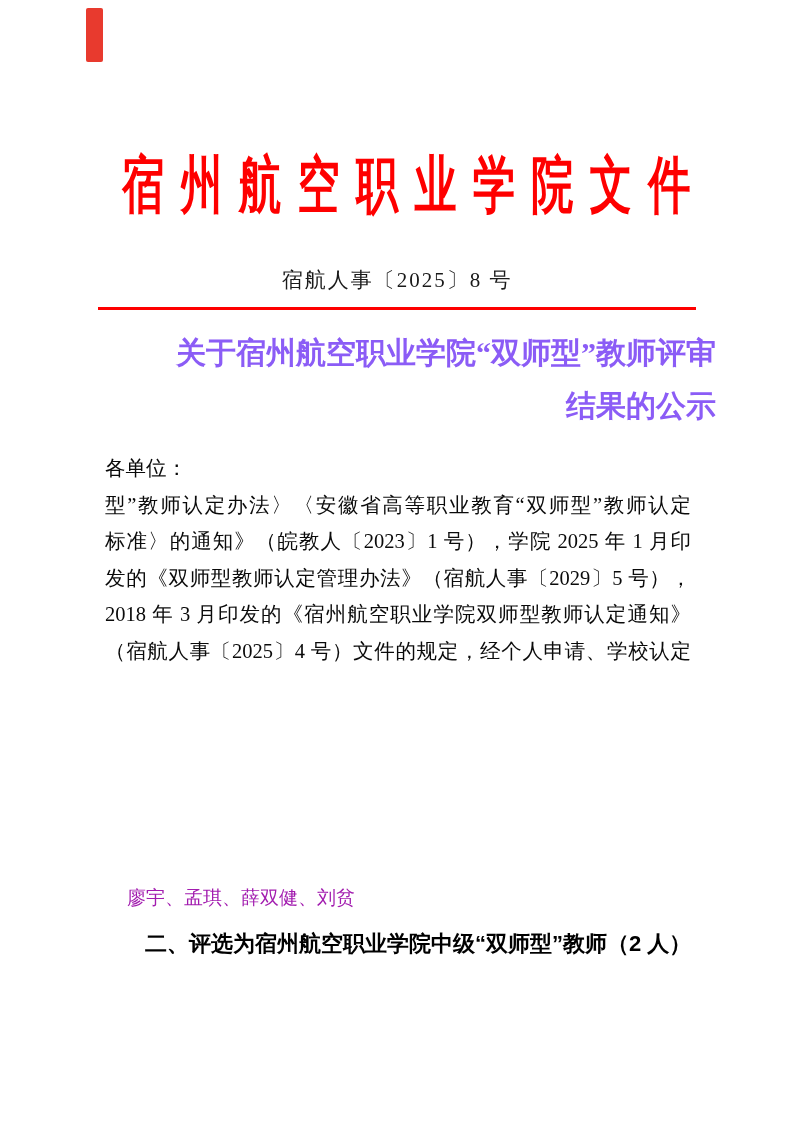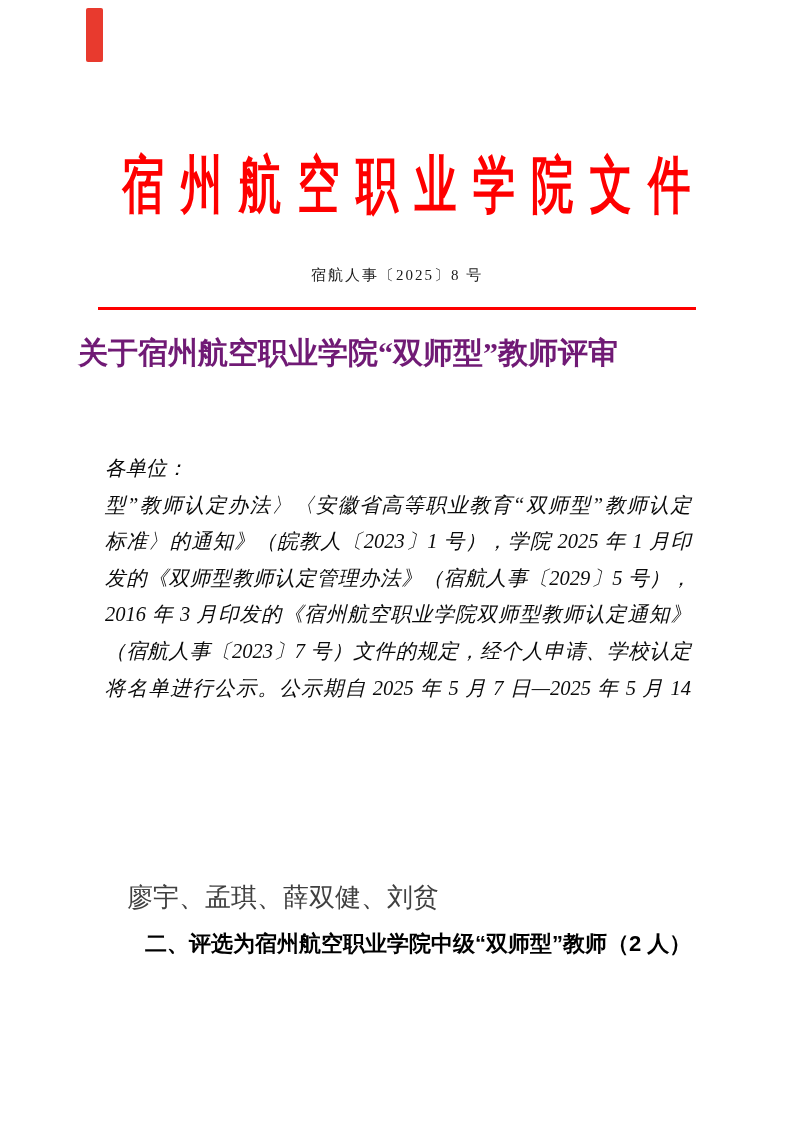--- a/index.html
+++ b/index.html
@@ -30,48 +30,47 @@
     letter-spacing: 24px;
     white-space: nowrap;
     transform: scaleX(0.68);
     transform-origin: 0 0;
   }
   .docnum {
     position: absolute;
     left: 98px; top: 266px;
     width: 598px;
     text-align: center;
-    font-size: 15px;
+    font-size: 21px;
     letter-spacing: 2px;
     color: #1a1a1a;
   }
   .redline {
     position: absolute;
     left: 98px; top: 307px;
     width: 598px; height: 3px;
     background: #fe0000;
   }
   .title {
     position: absolute;
     left: 78px; top: 326px;
     width: 638px;
-    text-align: left;
+    text-align: right;
     font-size: 30px;
     line-height: 53px;
     font-weight: bold;
-    color: #701a75;
+    color: #8b5cf6;
   }
   .body-block {
     position: absolute;
     left: 105px; top: 450px;
     width: 586px;
     font-size: 20.5px;
     line-height: 36.6px;
     color: #0a0a0a;
-    font-style: italic;
   }
   .salutation {
     text-align: left;
     white-space: nowrap;
   }
   .bline {
     text-align: justify;
     text-align-last: justify;
     white-space: nowrap;
   }
@@ -88,52 +87,52 @@
     color: #000;
     text-indent: 40px;
     white-space: nowrap;
   }
   .sec-heading.h1 { top: 835px; }
   .sec-heading.h2 { top: 928px; }
   .names {
     position: absolute;
     left: 105px; top: 882px;
     width: 586px;
-    font-size: 26px;
+    font-size: 19px;
     line-height: 32px;
-    color: #404040;
+    color: #a21caf;
     text-indent: 22px;
     white-space: nowrap;
   }
 </style>
 </head>
 <body>
 
 <div class="page">
 
   <div class="scan-mark"></div>
 
   <div class="masthead">宿州航空职业学院文件</div>
 
   <div class="docnum">宿航人事〔2025〕8 号</div>
 
   <div class="redline"></div>
 
   <div class="title">
     <div>关于宿州航空职业学院“双师型”教师评审</div>
+    <div>结果的公示</div>
   </div>
 
   <div class="body-block">
     <div class="salutation">各单位：</div>
     <div class="bline">型”教师认定办法〉〈安徽省高等职业教育“双师型”教师认定</div>
     <div class="bline">标准〉的通知》（皖教人〔2023〕1 号），学院 2025 年 1 月印</div>
     <div class="bline">发的《双师型教师认定管理办法》（宿航人事〔2029〕5 号），</div>
-    <div class="bline">2016 年 3 月印发的《宿州航空职业学院双师型教师认定通知》</div>
-    <div class="bline">（宿航人事〔2023〕7 号）文件的规定，经个人申请、学校认定</div>
-    <div class="bline">将名单进行公示。公示期自 2025 年 5 月 7 日—2025 年 5 月 14</div>
+    <div class="bline">2018 年 3 月印发的《宿州航空职业学院双师型教师认定通知》</div>
+    <div class="bline">（宿航人事〔2025〕4 号）文件的规定，经个人申请、学校认定</div>
   </div>
 
 
   <div class="names">廖宇、孟琪、薛双健、刘贫</div>
 
   <div class="sec-heading h2">二、评选为宿州航空职业学院中级“双师型”教师（2 人）</div>
 
 </div>
 
 </body></html>

